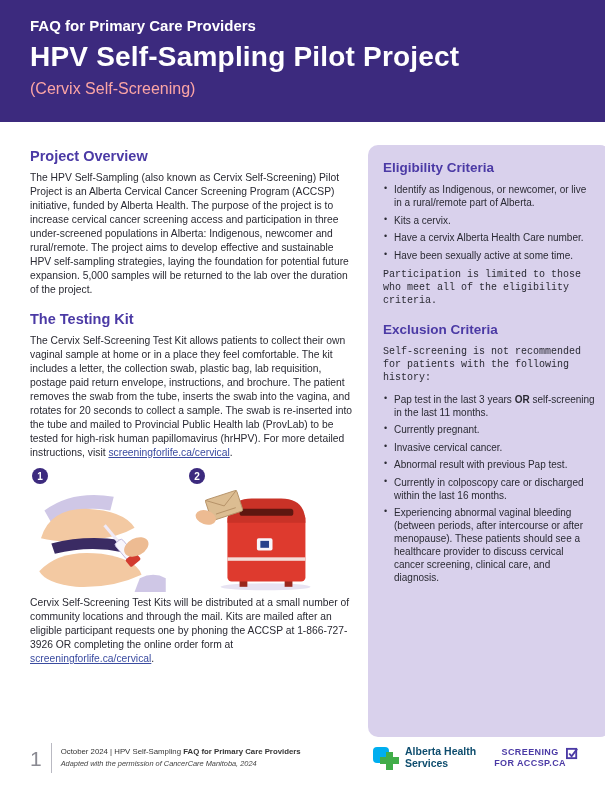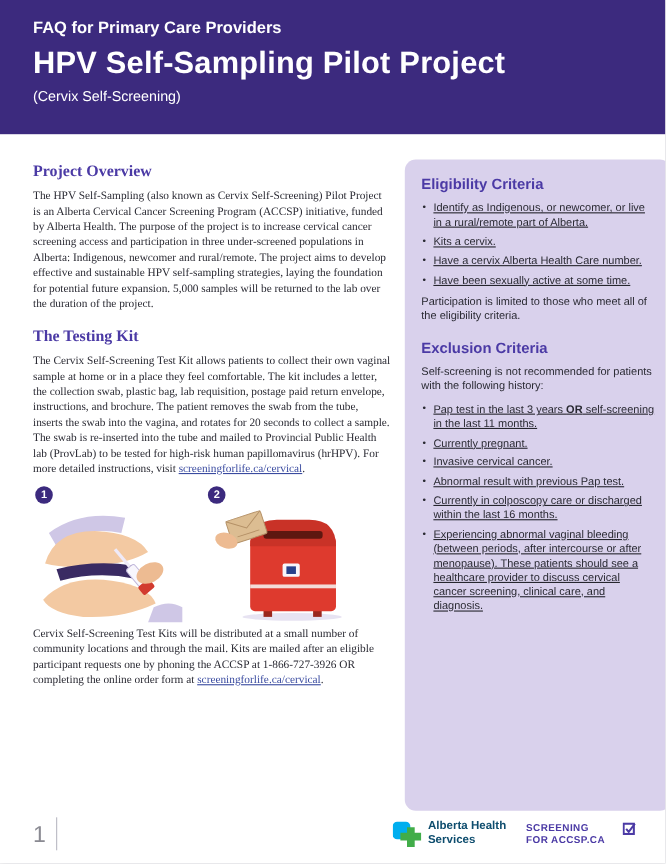--- a/index.html
+++ b/index.html
@@ -6,60 +6,60 @@
   .page {
     position:relative; width:605px; height:785px; background:#ffffff;
     font-family:"Liberation Sans", sans-serif; color:#26262e; overflow:hidden;
     margin:0 auto; box-shadow:0 0 6px rgba(0,0,0,.2);
   }
   
   .header { position:absolute; top:0; left:0; right:0; height:122px;
     background:#3C2A7E; color:#fff; padding:15px 30px 0; box-sizing:border-box; }
   .eyebrow { font-size:15px; font-weight:bold; margin:2px 0 7px; }
   .title   { font-size:28px; font-weight:bold; margin:0 0 7px; letter-spacing:.2px; }
-  .subtitle{ font-size:13px; font-weight:400; color:#ffffff; }
+  .subtitle{ font-size:16px; font-weight:400; color:#fca5a5; }
 
   
   .col-left { position:absolute; left:30px; top:148px; width:325px; }
-  .section-heading { color:#4B3AA5; font-size:14.5px; font-weight:bold; margin:14px 0 7px;font-family:Liberation Serif, serif; }
+  .section-heading { color:#4B3AA5; font-size:14.5px; font-weight:bold; margin:14px 0 7px; }
   .section-heading.first { margin-top:0; }
-  .body-text { font-size:10.3px; line-height:1.36; margin:0 0 6px; color:#2a2a33;font-family:Liberation Serif, serif; }
+  .body-text { font-size:10.3px; line-height:1.36; margin:0 0 6px; color:#2a2a33; }
   .doc-link { color:#3A4BA0; text-decoration:underline; cursor:pointer; }
 
   
   .figures { display:flex; gap:10px; margin:8px 0 4px; }
   .fig { margin:0; width:147px; }
   .fig-badge { width:16px; height:16px; border-radius:50%; background:#3C2A7E; color:#fff;
     font-size:10px; font-weight:bold; display:flex; align-items:center; justify-content:center;
     margin:0 0 4px 2px; }
   .fig svg { display:block; }
 
   
   .sidebar { position:absolute; left:368px; top:145px; width:242px; height:592px;
     background:#D9D1EC; border-radius:10px; padding:15px 15px; box-sizing:border-box;
     overflow:hidden; }
   .sidebar-heading { color:#4B3AA5; font-size:13.5px; font-weight:bold; margin:0 0 8px; }
   .sidebar-heading.exclusion { margin-top:15px; }
-  .sidebar p { font-size:10px; line-height:1.32; margin:0 0 8px; color:#2a2a33; }
-  .sidebar ul { list-style:none; margin:0 0 6px; padding:0;text-decoration:underline; }
+  .sidebar p { font-size:10px; line-height:1.32; margin:0 0 8px; color:#2a2a33;font-family:Liberation Mono, monospace; }
+  .sidebar ul { list-style:none; margin:0 0 6px; padding:0; }
   .sidebar li { position:relative; padding-left:11px; font-size:10px; line-height:1.3;
     margin-bottom:4.5px; color:#2a2a33; }
   .sidebar li::before { content:"•"; position:absolute; left:1px; top:0; font-size:9px; }
 
   
   .footer { position:absolute; left:30px; right:26px; bottom:12px; display:flex; align-items:center; }
   .page-num { font-size:21px; color:#8a8a92; margin-right:9px; line-height:1; }
   .footer-divider { width:1px; height:30px; background:#b9b9c2; margin-right:9px; }
   .credit { font-size:7.8px; color:#333; line-height:1.55; }
   .credit .bold { font-weight:bold; }
   .credit-italic { font-style:italic; font-size:7.4px; color:#444; }
   .logos { margin-left:auto; display:flex; align-items:center; gap:18px; }
   .ahs { display:flex; align-items:center; gap:6px; }
   .ahs-text { font-size:10.5px; font-weight:bold; color:#0E4D6E; line-height:1.12; }
-  .sfl { display:flex; align-items:flex-start; gap:16px; }
+  .sfl { display:flex; align-items:flex-start; gap:0;text-align:center; }
   .sfl-text { font-size:9px; font-weight:bold; color:#4B3AA5; line-height:1.2; letter-spacing:.4px; }
 </style>
 </head>
 <body>
 
 <div class="page">
 
   <header class="header">
     <div class="eyebrow">FAQ for Primary Care Providers</div>
     <h1 class="title">HPV Self-Sampling Pilot Project</h1>
@@ -141,20 +141,24 @@
       <li><span>Invasive cervical cancer.</span></li>
       <li><span>Abnormal result with previous Pap test.</span></li>
       <li><span>Currently in colposcopy care or discharged within the last 16 months.</span></li>
       <li><span>Experiencing abnormal vaginal bleeding (between periods, after intercourse or after menopause). These patients should see a healthcare provider to discuss cervical cancer screening, clinical care, and diagnosis.</span></li>
     </ul>
   </aside>
 
   <footer class="footer">
     <div class="page-num">1</div>
     <div class="footer-divider"></div>
+    <div class="credit">
+      <div><span>October 2024  |  HPV Self-Sampling </span><span class="bold">FAQ for Primary Care Providers</span></div>
+      <div class="credit-italic">Adapted with the permission of CancerCare Manitoba, 2024</div>
+    </div>
     <div class="logos">
       <div class="ahs">
         <svg viewBox="0 0 26 26" width="26" height="26">
           <rect x="0" y="2" width="16" height="16" rx="4" fill="#00AEEF"></rect>
           <path d="M13 7 h7 v5 h6 v7 h-6 v6 h-7 v-6 h-6 v-7 h6 z" fill="#41AD49"></path>
         </svg>
         <div class="ahs-text">
           <div>Alberta Health</div>
           <div>Services</div>
         </div>

